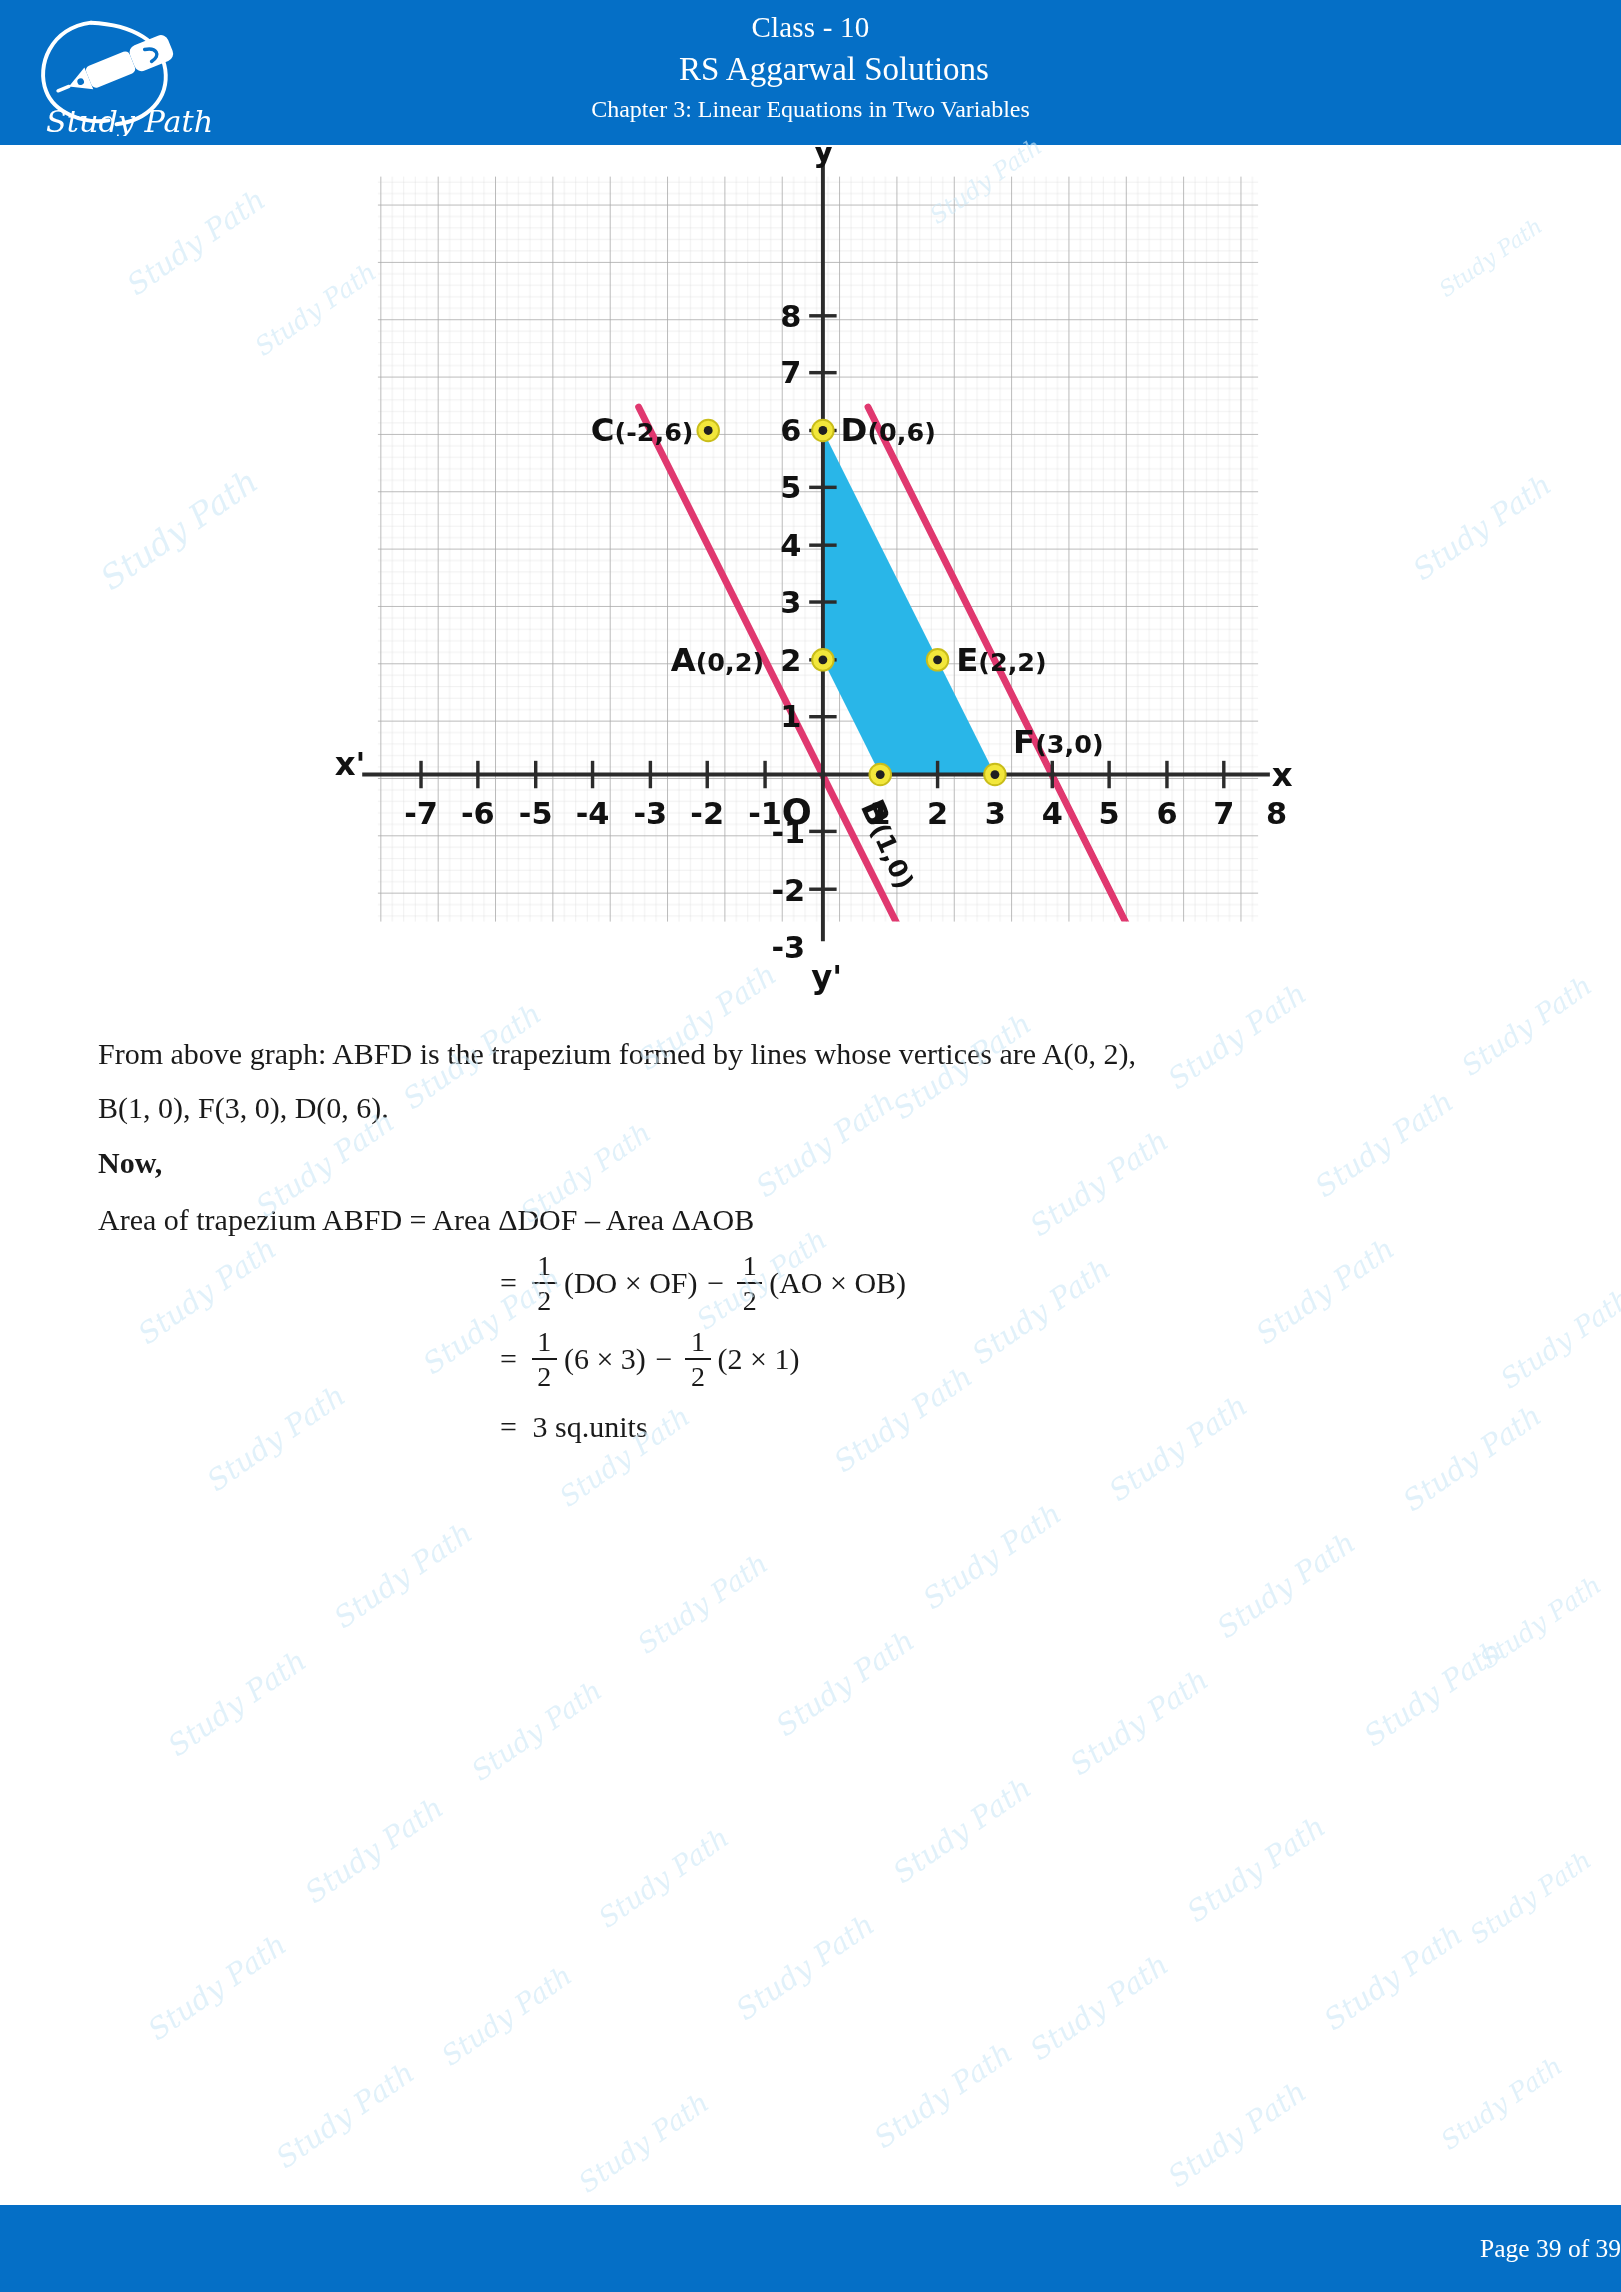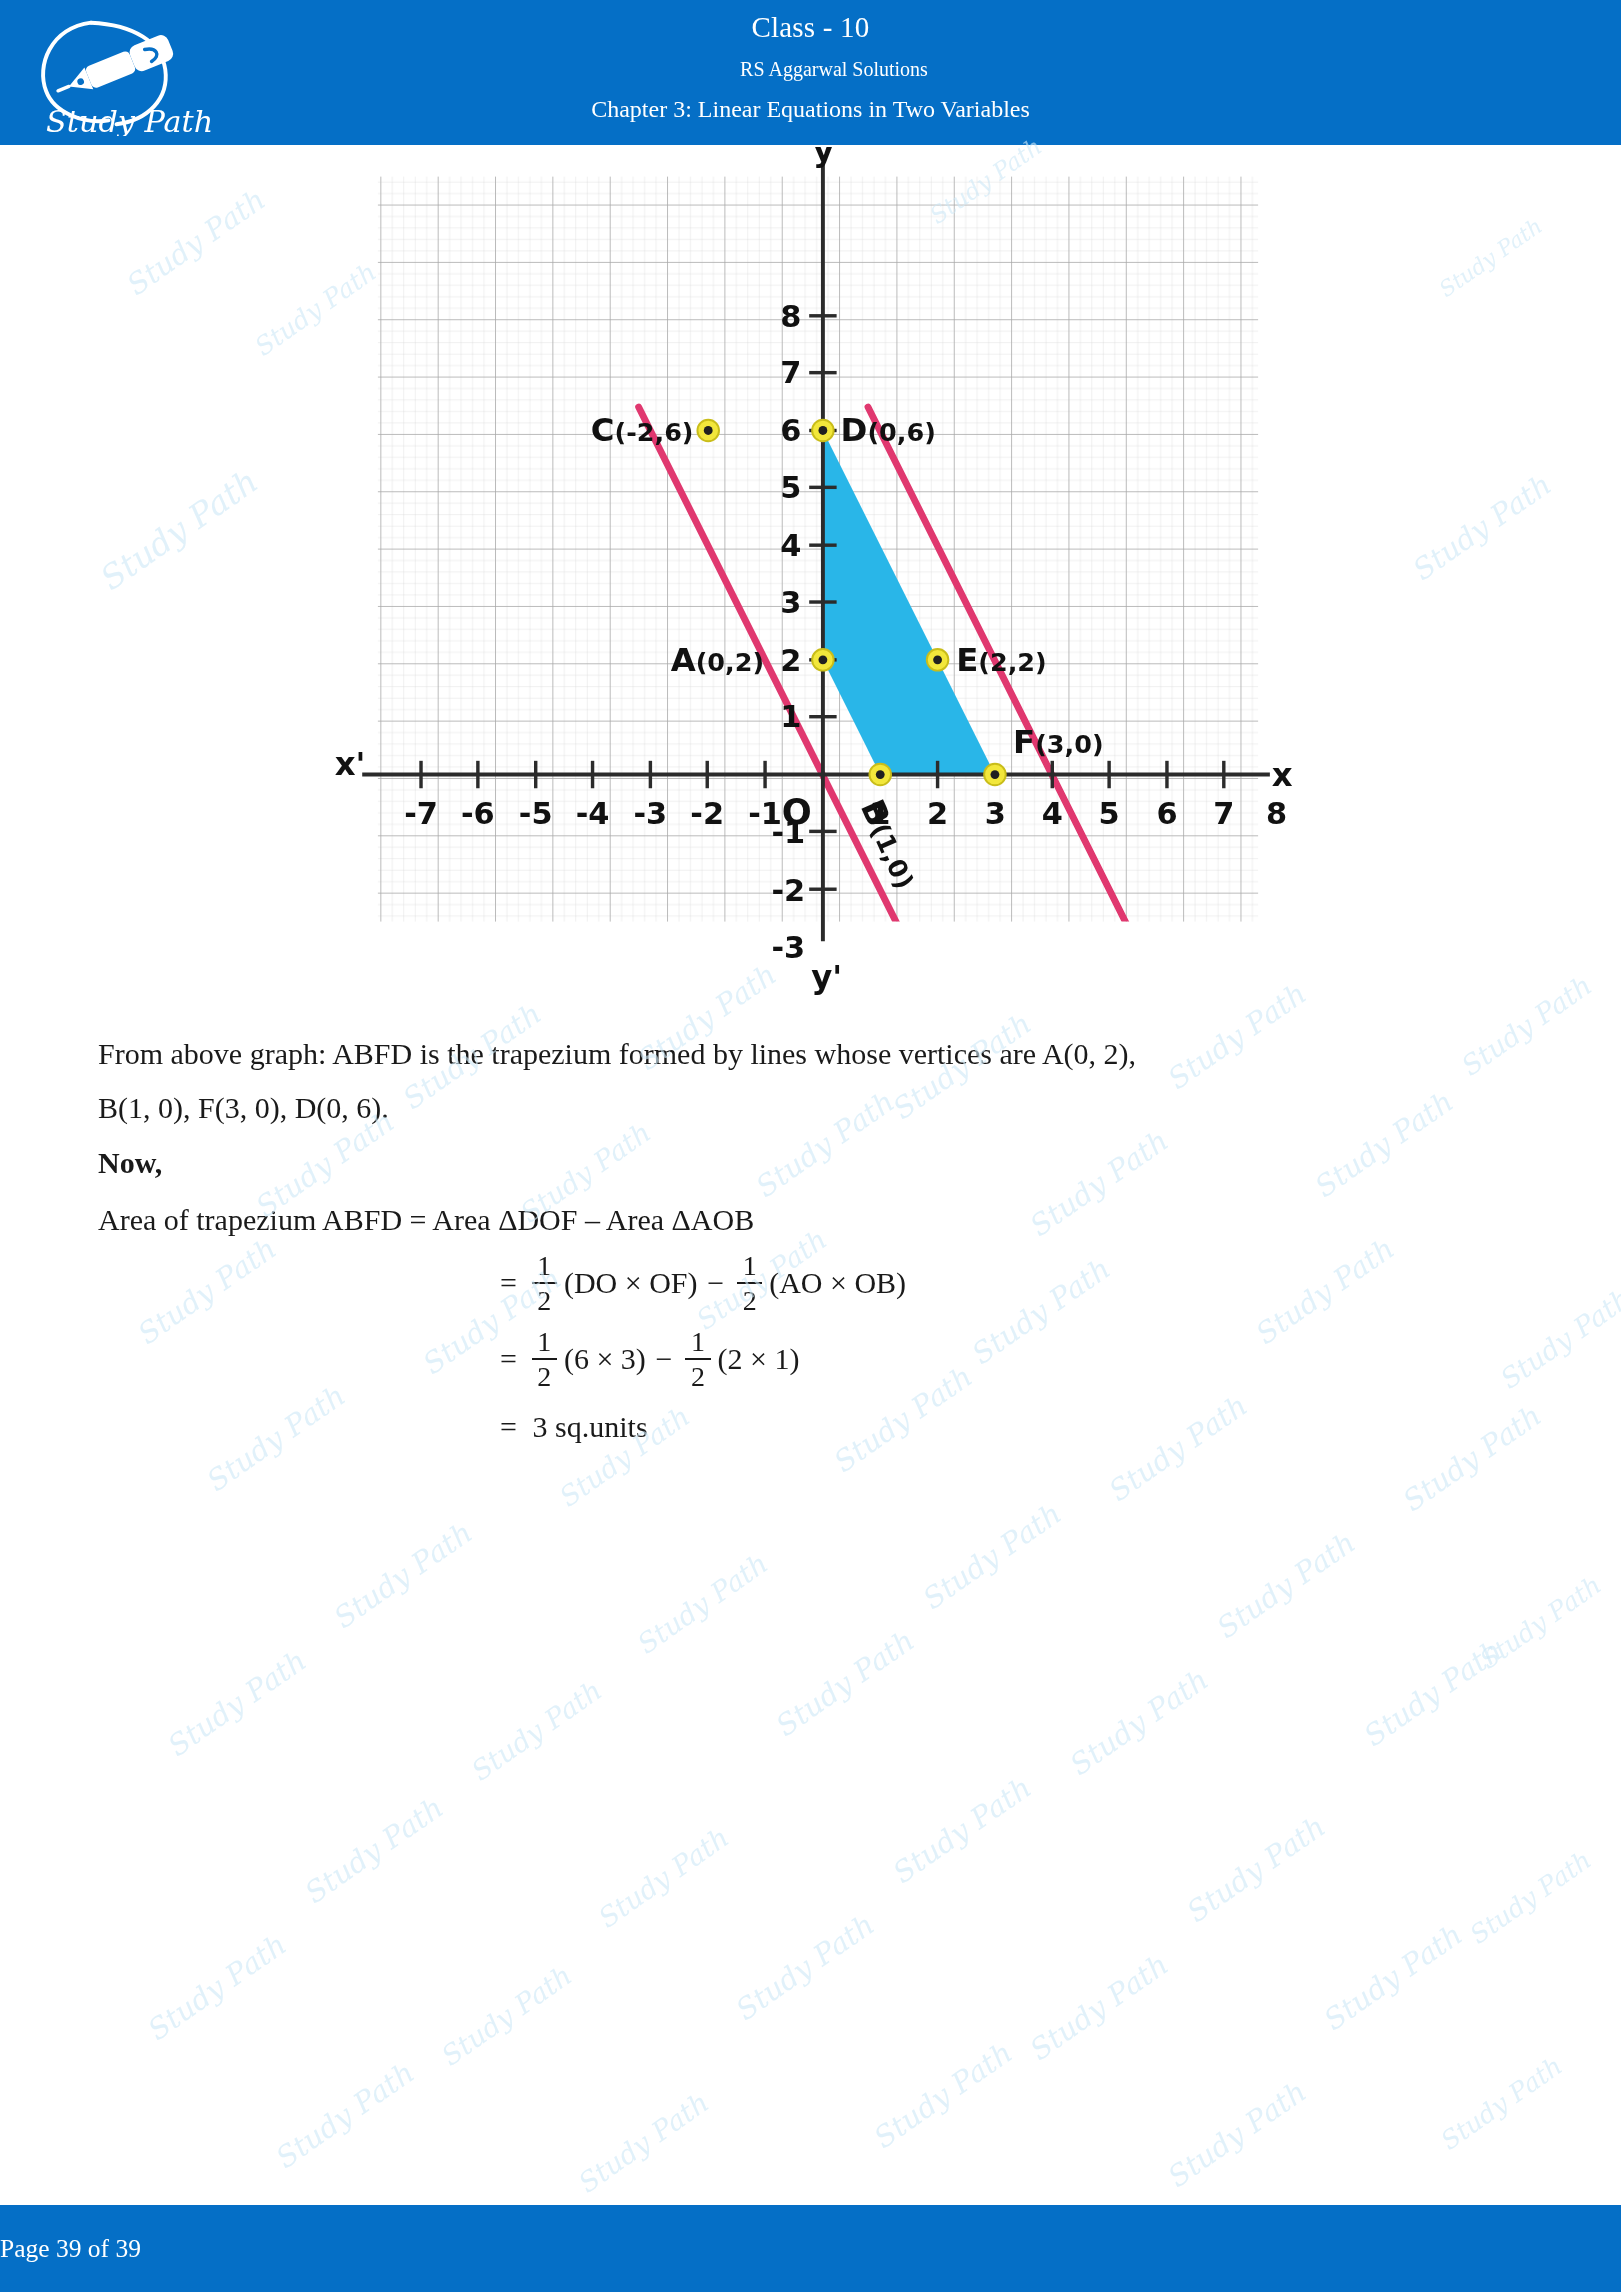--- a/index.html
+++ b/index.html
@@ -33,21 +33,21 @@
   }
   .logo-svg { display: block; }
   .header-titles {
     position: absolute;
     left: 0; top: 5.9px;
     width: 1621px;
     text-align: center;
     color: #ffffff;
   }
   .header-titles .t1 { font-size: 29px; line-height: 43px; letter-spacing: 0.2px;}
-  .header-titles .t2 { font-size: 20px; line-height: 41px; padding-left: 47px; }
+  .header-titles .t2 { font-size: 33px; line-height: 41px; padding-left: 47px; }
   .header-titles .t3 { font-size: 24px; line-height: 39px; }
 
   
   .figure-wrap {
     position: absolute;
     left: 0; top: 147px;
     width: 1621px;
     height: 863px;
   }
   .graph {
@@ -125,21 +125,21 @@
   
   .page-footer {
     position: absolute;
     left: 0; bottom: 0;
     width: 1621px;
     height: 88px;
     background: #056FC6;
     color: #ffffff;
     display: flex;
     align-items: center;
-    justify-content: flex-start;
+    justify-content: flex-end;
     font-size: 25.5px;
     z-index: 8;
   }
 </style>
 </head>
 <body>
 
 <div class="wm-layer" id="wmLayer">
     <div class="wm" style="left: 116px; top: 225px; font-size: 29px; transform: rotate(-35deg);">Study Path</div>
     <div class="wm" style="left: 245px; top: 294px; font-size: 25.5px; transform: rotate(-35deg);">Study Path</div>

